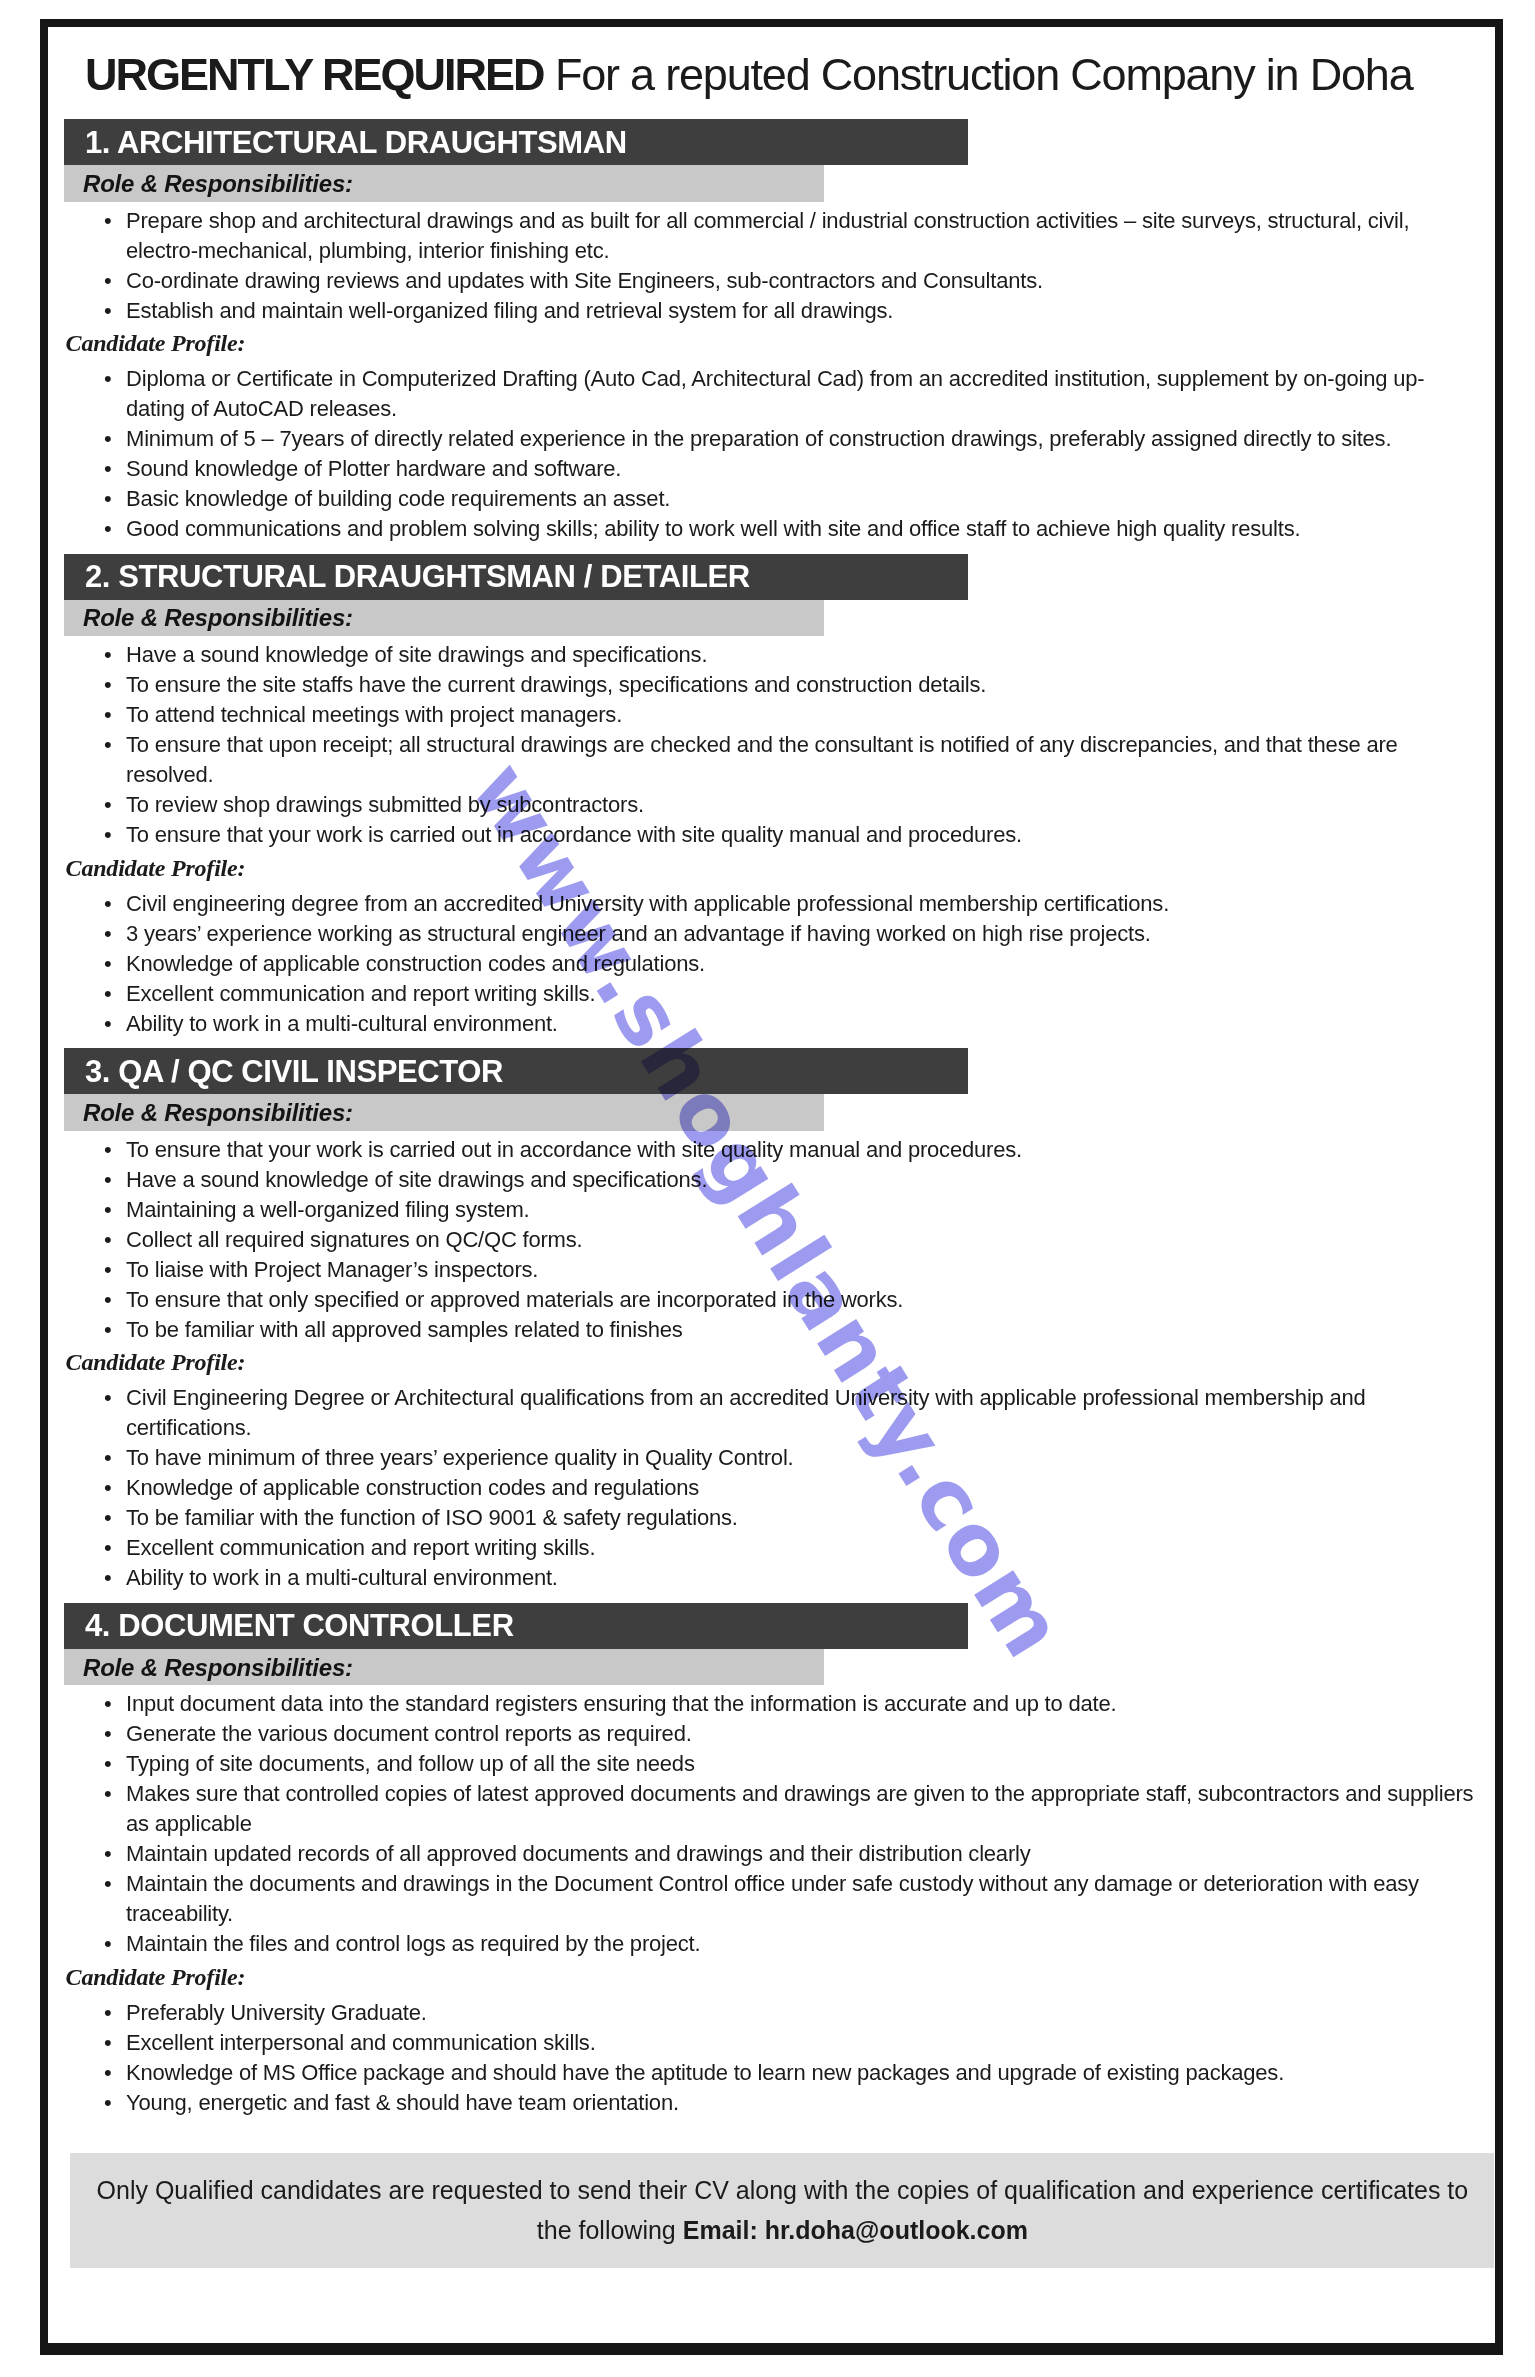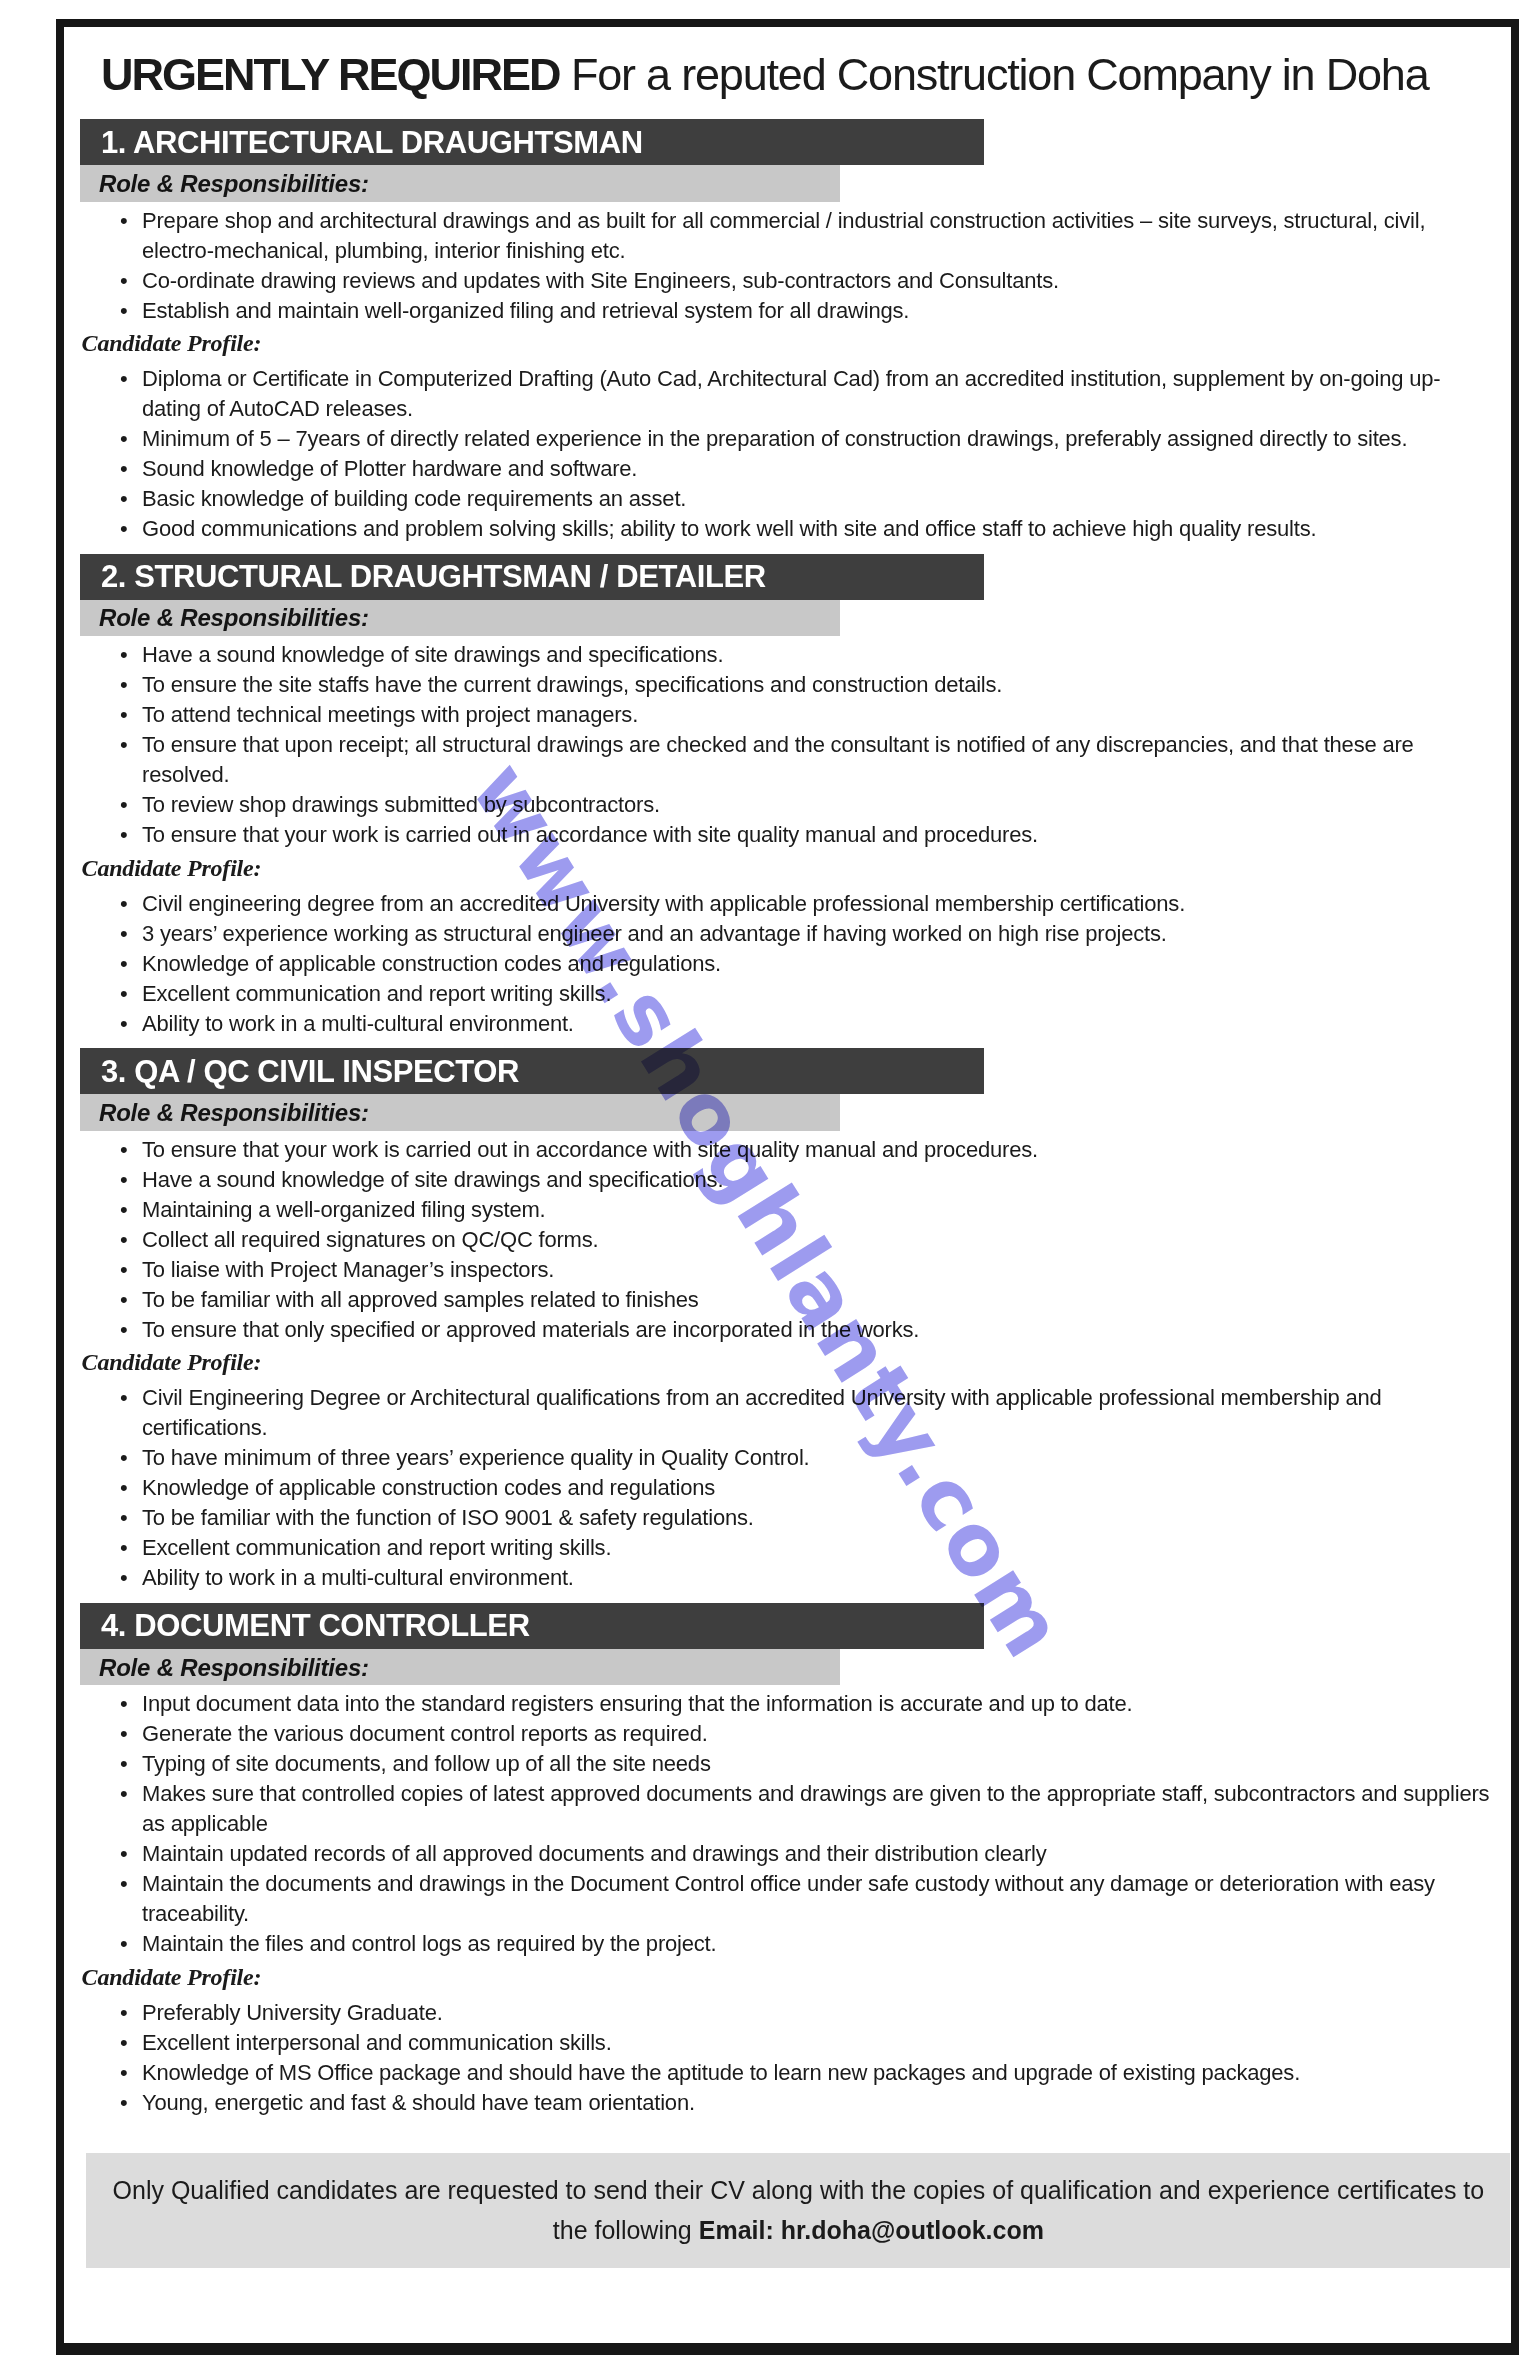--- a/index.html
+++ b/index.html
@@ -3,21 +3,21 @@
 <meta charset="utf-8">
 <style>
   html,body { margin:0; padding:0; background:#ffffff; }
   .page {
     position:relative; width:1535px; height:2377px; background:#fff;
     font-family:"Liberation Sans", sans-serif; color:#1b1b1b; overflow:hidden;
   }
   .frame {
     position:absolute; left:40px; top:19px; width:1463px; height:2336px;
     border:8px solid var(--frame,#161616); border-bottom-width:12px;
-    box-sizing:border-box; overflow:hidden; background:#fff;margin-left:16px;
+    box-sizing:border-box; overflow:hidden; background:#fff;
   }
   .content { position:relative; z-index:2; padding:12.7px 16px 0 16px; }
   .ad-title { margin:9.6px 0 19px 21px; font-size:45px; line-height:51px; white-space:nowrap; letter-spacing:-1.2px; }
   .t-bold { font-weight:bold; letter-spacing:-2px; }
   .job-section { margin-top:9.6px; }
   .job-section:first-of-type { margin-top:0; }
   .job-header {
     width:904px; box-sizing:border-box; background:var(--section-header-bg,#3e3e3e);
     color:var(--section-header-text,#fff); font-weight:bold; font-size:31px;
     line-height:33px; padding:6.4px 8px 6.4px 21px; letter-spacing:-0.4px;
@@ -121,22 +121,22 @@
     </div>
     <div class="role-bar">
       <span class="role-label">Role &amp; Responsibilities:</span>
     </div>
     <ul class="bullets resp">
               <li>To ensure that your work is carried out in accordance with site quality manual and procedures.</li>
               <li>Have a sound knowledge of site drawings and specifications.</li>
               <li>Maintaining a well-organized filing system.</li>
               <li>Collect all required signatures on QC/QC forms.</li>
               <li>To liaise with Project Manager’s inspectors.</li>
+              <li>To ensure that only specified or approved materials are incorporated in the works.</li>
               <li>To be familiar with all approved samples related to finishes</li>
-              <li>To ensure that only specified or approved materials are incorporated in the works.</li>
             </ul>
     <div class="cp-heading">
       <span class="cp-label">Candidate Profile:</span>
     </div>
     <ul class="bullets prof">
               <li>Civil Engineering Degree or Architectural qualifications from an accredited University with applicable professional membership and certifications.</li>
               <li>To have minimum of three years’ experience quality in Quality Control.</li>
               <li>Knowledge of applicable construction codes and regulations</li>
               <li>To be familiar with the function of ISO 9001 &amp; safety regulations.</li>
               <li>Excellent communication and report writing skills.</li>

